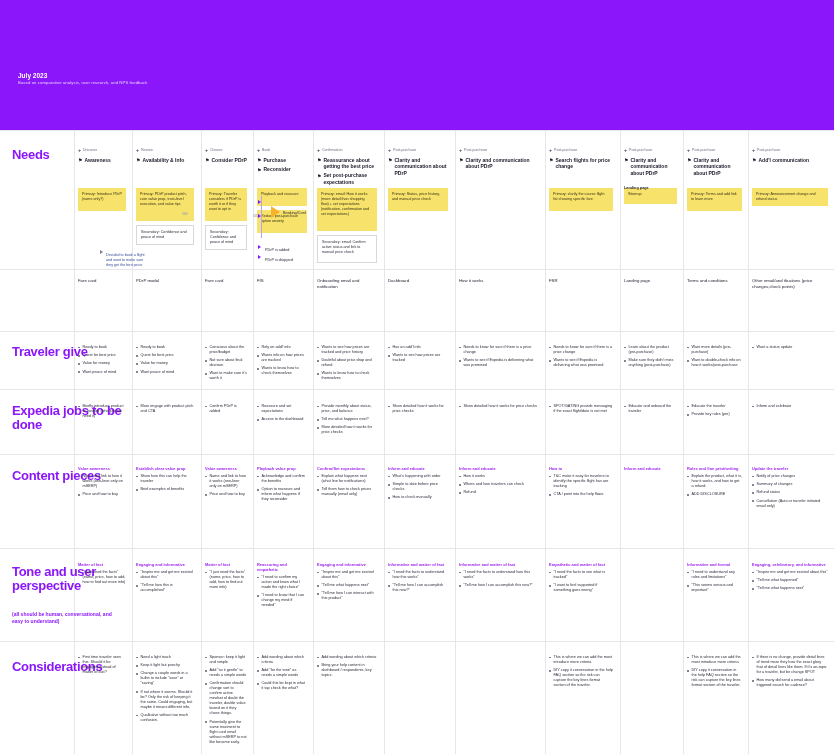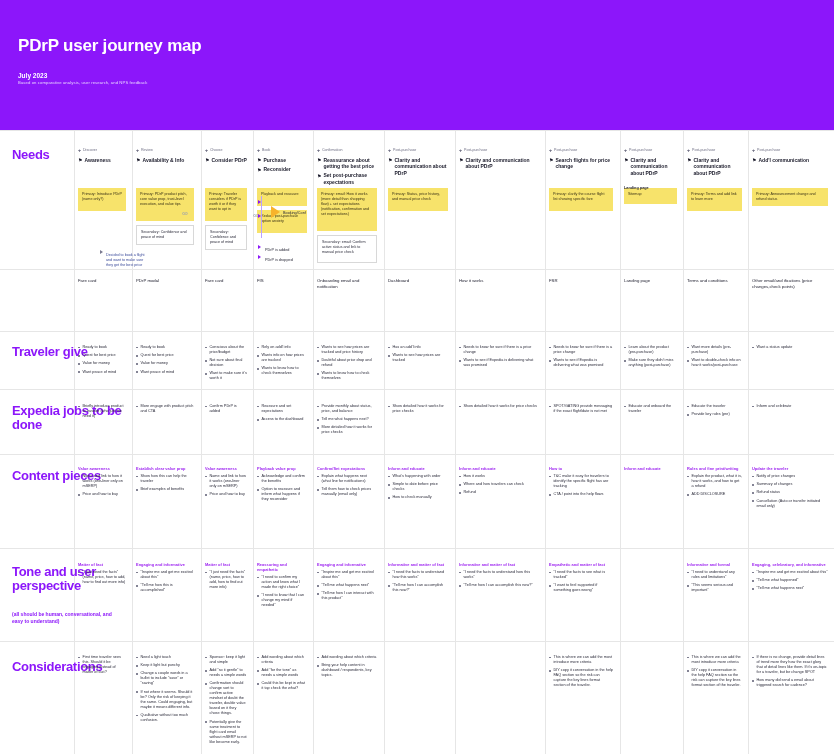--- a/index.html
+++ b/index.html
@@ -104,21 +104,20 @@
   .flowlabel{
     position:absolute;font-size:3.8px;line-height:5px;color:#2b2b3a;
   }
 </style>
 </head>
 <body>
 
 <div class="board">
 
   <div class="banner">
-    <div class="banner-title">PDrP user journey map</div>
     <div class="banner-date">July 2023</div>
     <div class="banner-sub">Based on comparative analysis, user research, and NPS feedback</div>
   </div>
 
   <div class="grid">
 
     <div class="vline" style="left:74px"></div>
     <div class="vline" style="left:132px"></div>
     <div class="vline" style="left:201px"></div>
     <div class="vline" style="left:253px"></div>

